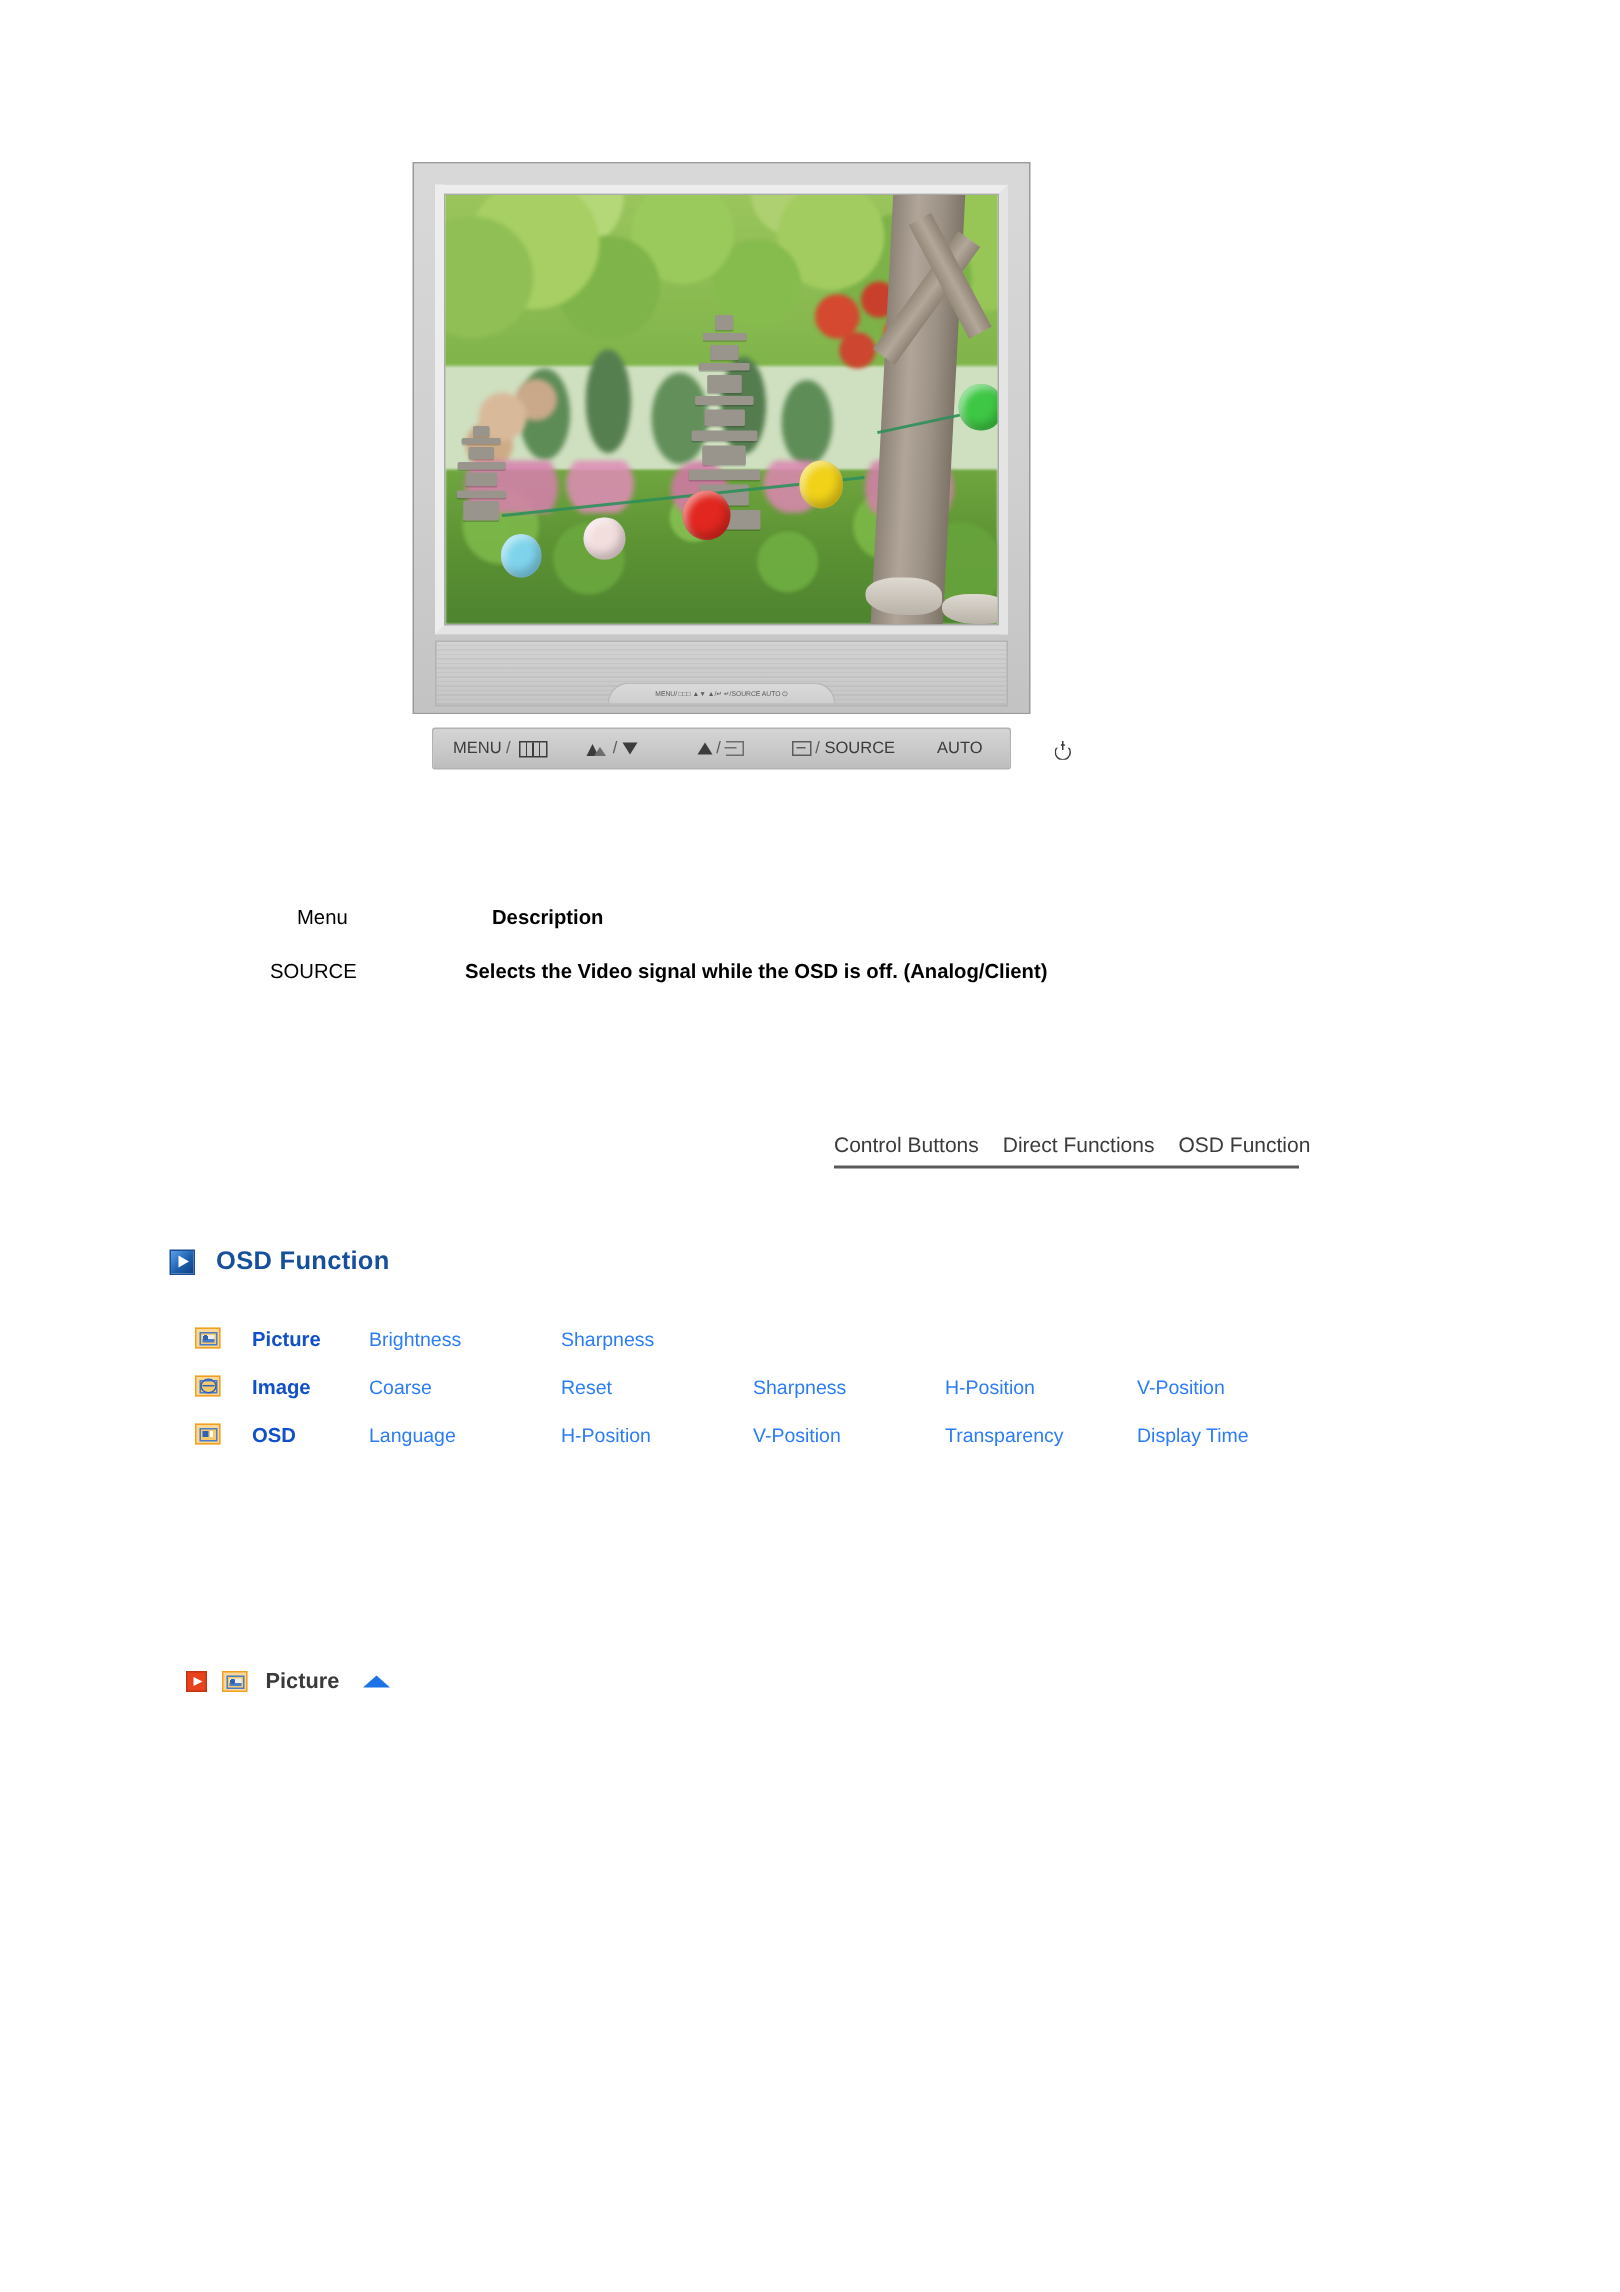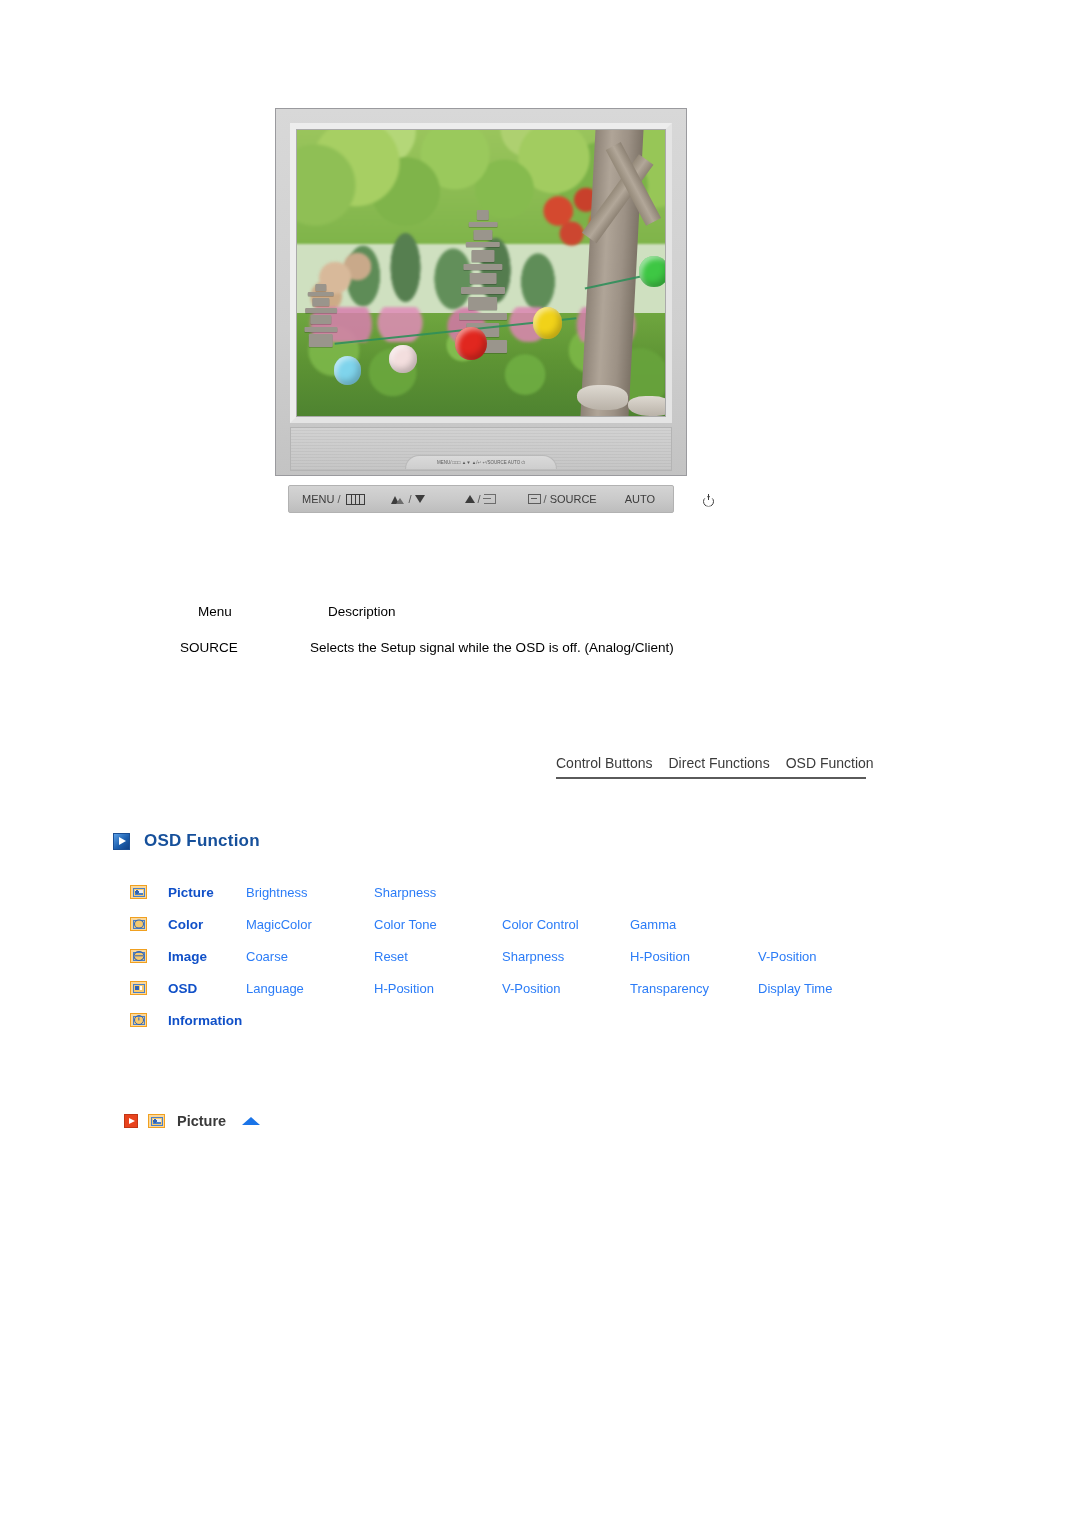--- a/index.html
+++ b/index.html
@@ -271,21 +271,21 @@
     left: 180px;
     top: 604px;
     width: 790px;
     font-size:13.5px;
     color:#000;
   }
   #menu-table .row { display:flex; }
   #menu-table .row + .row { margin-top:21px; }
   #menu-table .c-menu { width:130px; }
   #menu-table .hdr-menu { padding-left:18px; }
-  #menu-table .c-desc { flex:1; }
+  #menu-table .c-desc { flex:1;font-weight:bold; }
 
   
   #tab-nav {
     position:absolute;
     left: 556px;
     top: 755px;
     width: 310px;
     padding-bottom: 6px;
     border-bottom: 2px solid #5a5a5a;
     display:flex;
@@ -551,21 +551,21 @@
   </span>
 </div>
 
 <div id="menu-table">
   <div class="row">
     <div class="c-menu hdr-menu">Menu</div>
     <div class="c-desc">Description</div>
   </div>
   <div class="row">
     <div class="c-menu">SOURCE</div>
-    <div class="c-desc">Selects the Setup signal while the OSD is off. (Analog/Client)</div>
+    <div class="c-desc">Selects the Video signal while the OSD is off. (Analog/Client)</div>
   </div>
 </div>
 
 <div id="tab-nav">
   <span>Control Buttons</span>
   <span>Direct Functions</span>
   <span>OSD Function</span>
 </div>
 
 <div id="osd-heading">
@@ -579,32 +579,20 @@
     <span class="oicon-cell">
       <span class="osd-ic ic-picture">
           <span class="inner"></span>
         </span>
     </span>
     <span class="ocat">Picture</span>
     <span class="olink">Brightness</span>
     <span class="olink">Sharpness</span>
   </div>
 
-  <div class="orow">
-    <span class="oicon-cell">
-      <span class="osd-ic ic-color">
-          <span class="inner"></span>
-        </span>
-    </span>
-    <span class="ocat">Color</span>
-    <span class="olink">MagicColor</span>
-    <span class="olink">Color Tone</span>
-    <span class="olink">Color Control</span>
-    <span class="olink">Gamma</span>
-  </div>
 
   <div class="orow">
     <span class="oicon-cell">
       <span class="osd-ic ic-image">
           <span class="inner"></span>
         </span>
     </span>
     <span class="ocat">Image</span>
     <span class="olink">Coarse</span>
     <span class="olink">Reset</span>
@@ -621,28 +609,20 @@
     </span>
     <span class="ocat">OSD</span>
     <span class="olink">Language</span>
     <span class="olink">H-Position</span>
     <span class="olink">V-Position</span>
     <span class="olink">Transparency</span>
     <span class="olink">Display Time</span>
   </div>
 
 
-  <div class="orow">
-    <span class="oicon-cell">
-      <span class="osd-ic ic-info">
-          <span class="inner"></span>
-        </span>
-    </span>
-    <span class="ocat" style="width:auto">Information</span>
-  </div>
 </div>
 
 <div id="picture-sub">
   <span class="red-arrow-icon"></span>
   <span class="osd-ic ic-picture">
       <span class="inner"></span>
     </span>
   <span class="sub-title">Picture</span>
   <span class="blue-up-tri"></span>
 </div>

